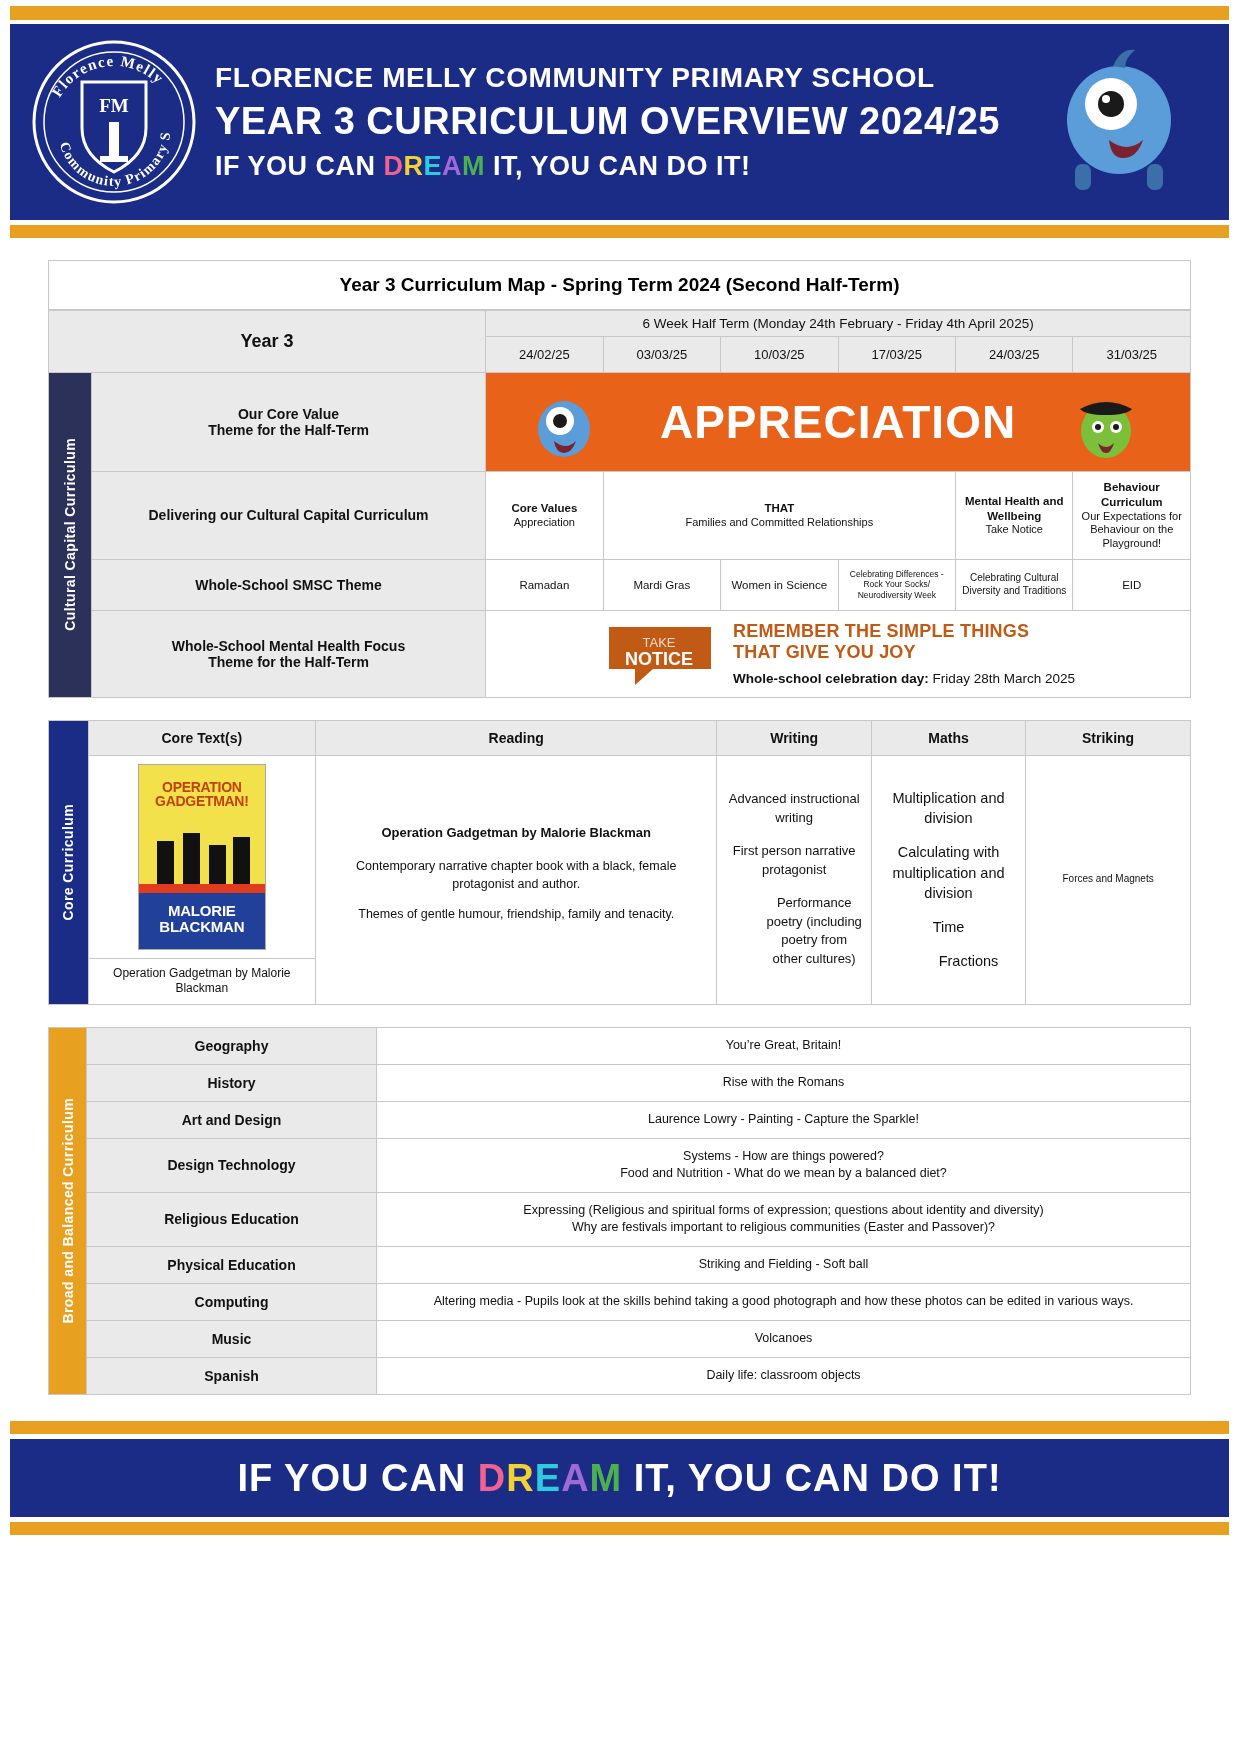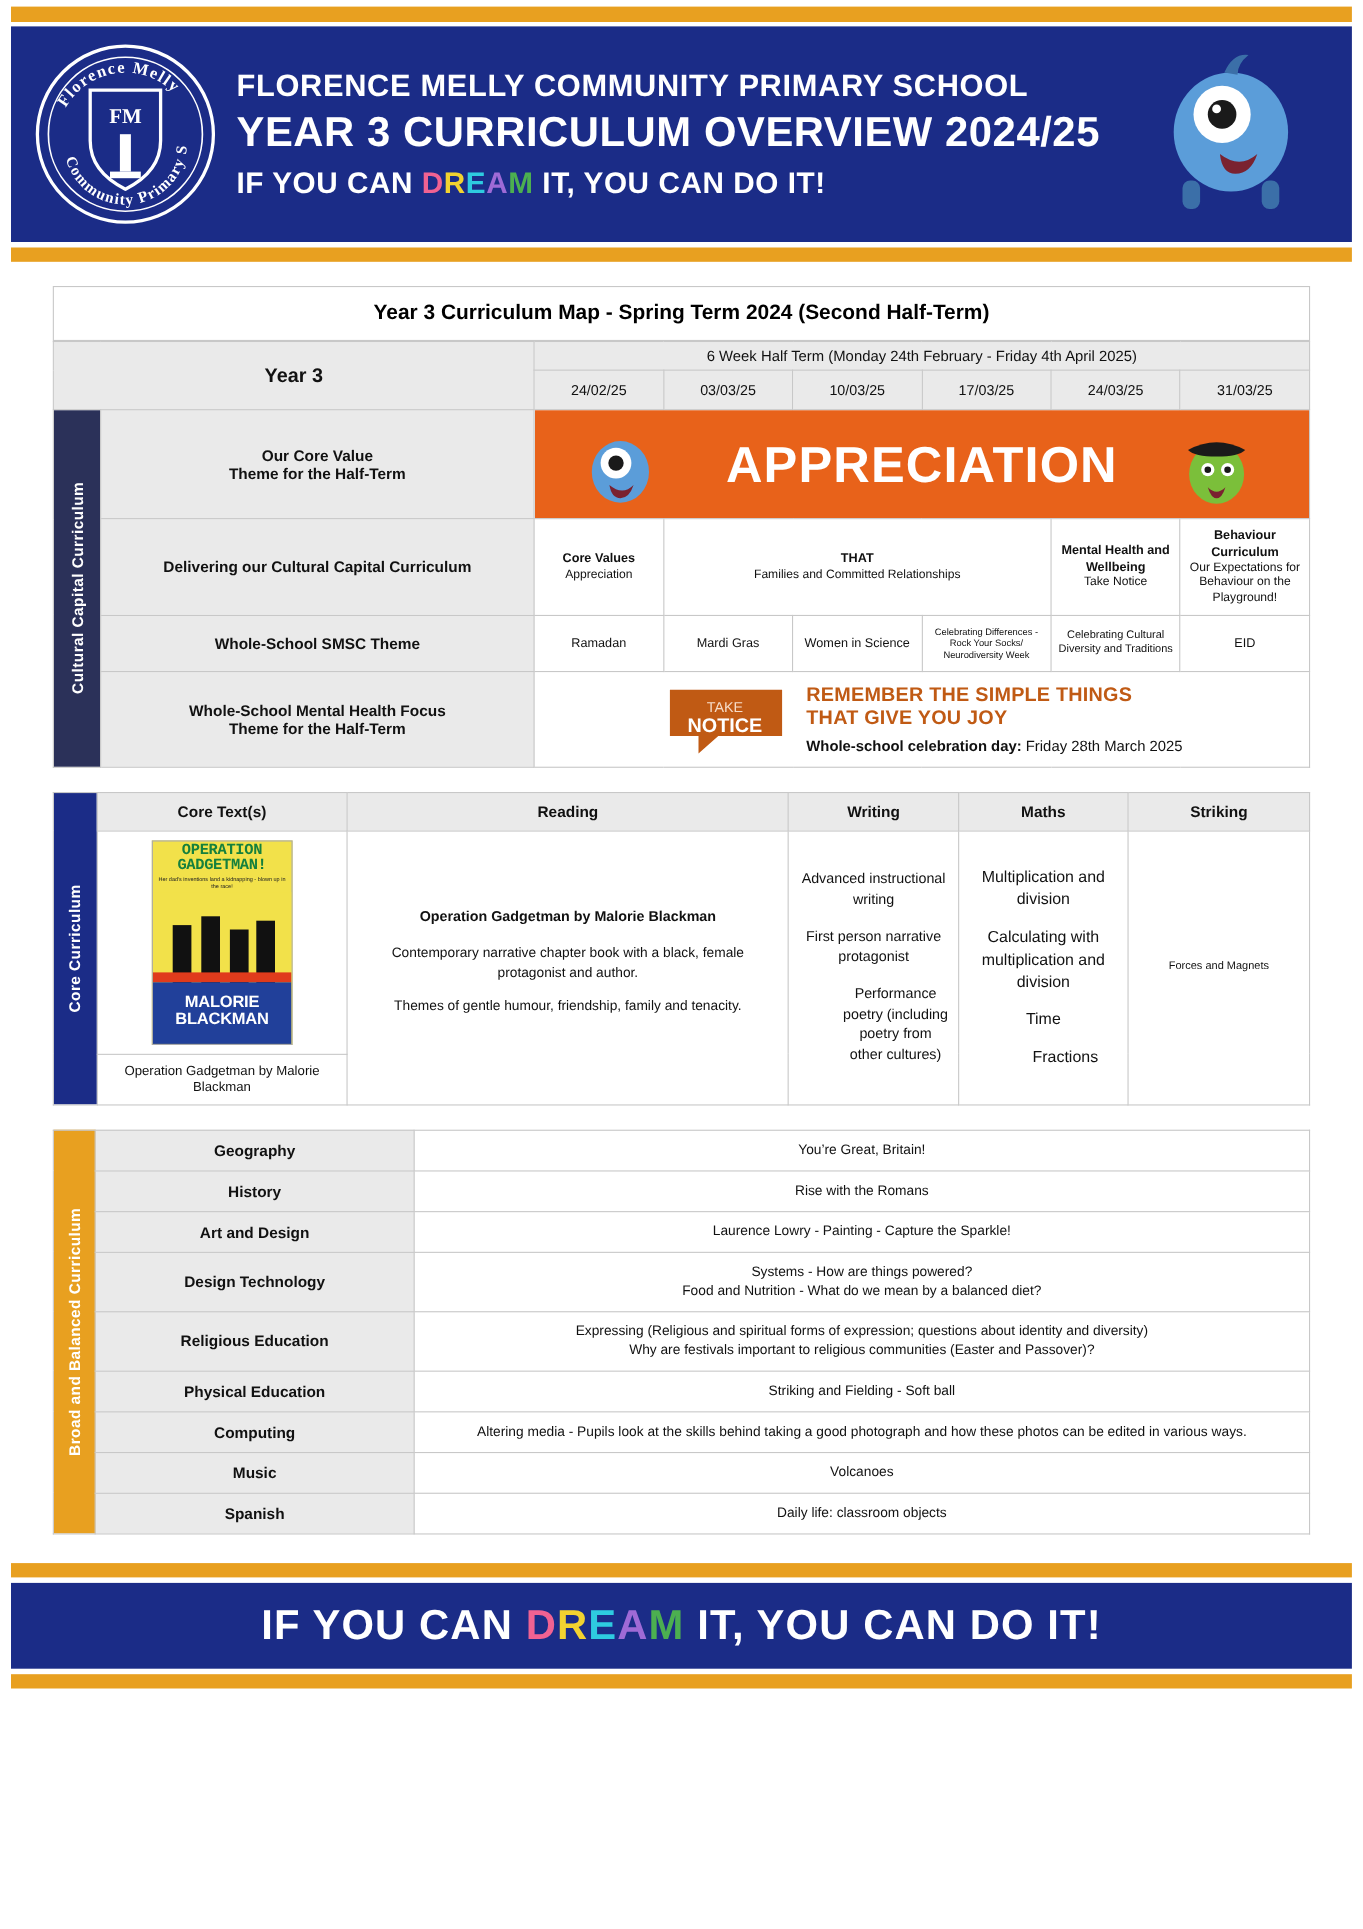--- a/index.html
+++ b/index.html
@@ -198,27 +198,26 @@
   .book-cell { padding: 8px 6px; }
   .book-cover {
     width: 128px; height: 186px;
     margin: 0 auto;
     background: #f2e14a;
     border: 1px solid #aaa;
     position: relative;
     overflow: hidden;
   }
   .bc-title {
-    color: #15803d;
+    color: #c2410c;
     font-weight: bold;
     font-size: 14px;
     line-height: 1;
-    padding-top: 1px;
+    padding-top: 15px;
     letter-spacing: -0.3px;
-    font-family: Liberation Mono, monospace;
   }
   .bc-sub { font-size: 5px; color: #222; padding: 3px 5px 0 5px; line-height: 1.25; }
   .bc-art {
     position: absolute;
     left: 0; right: 0; top: 46px; height: 88px;
     background: #f2e14a;
   }
   .bc-fig {
     position: absolute;
     bottom: 0;

